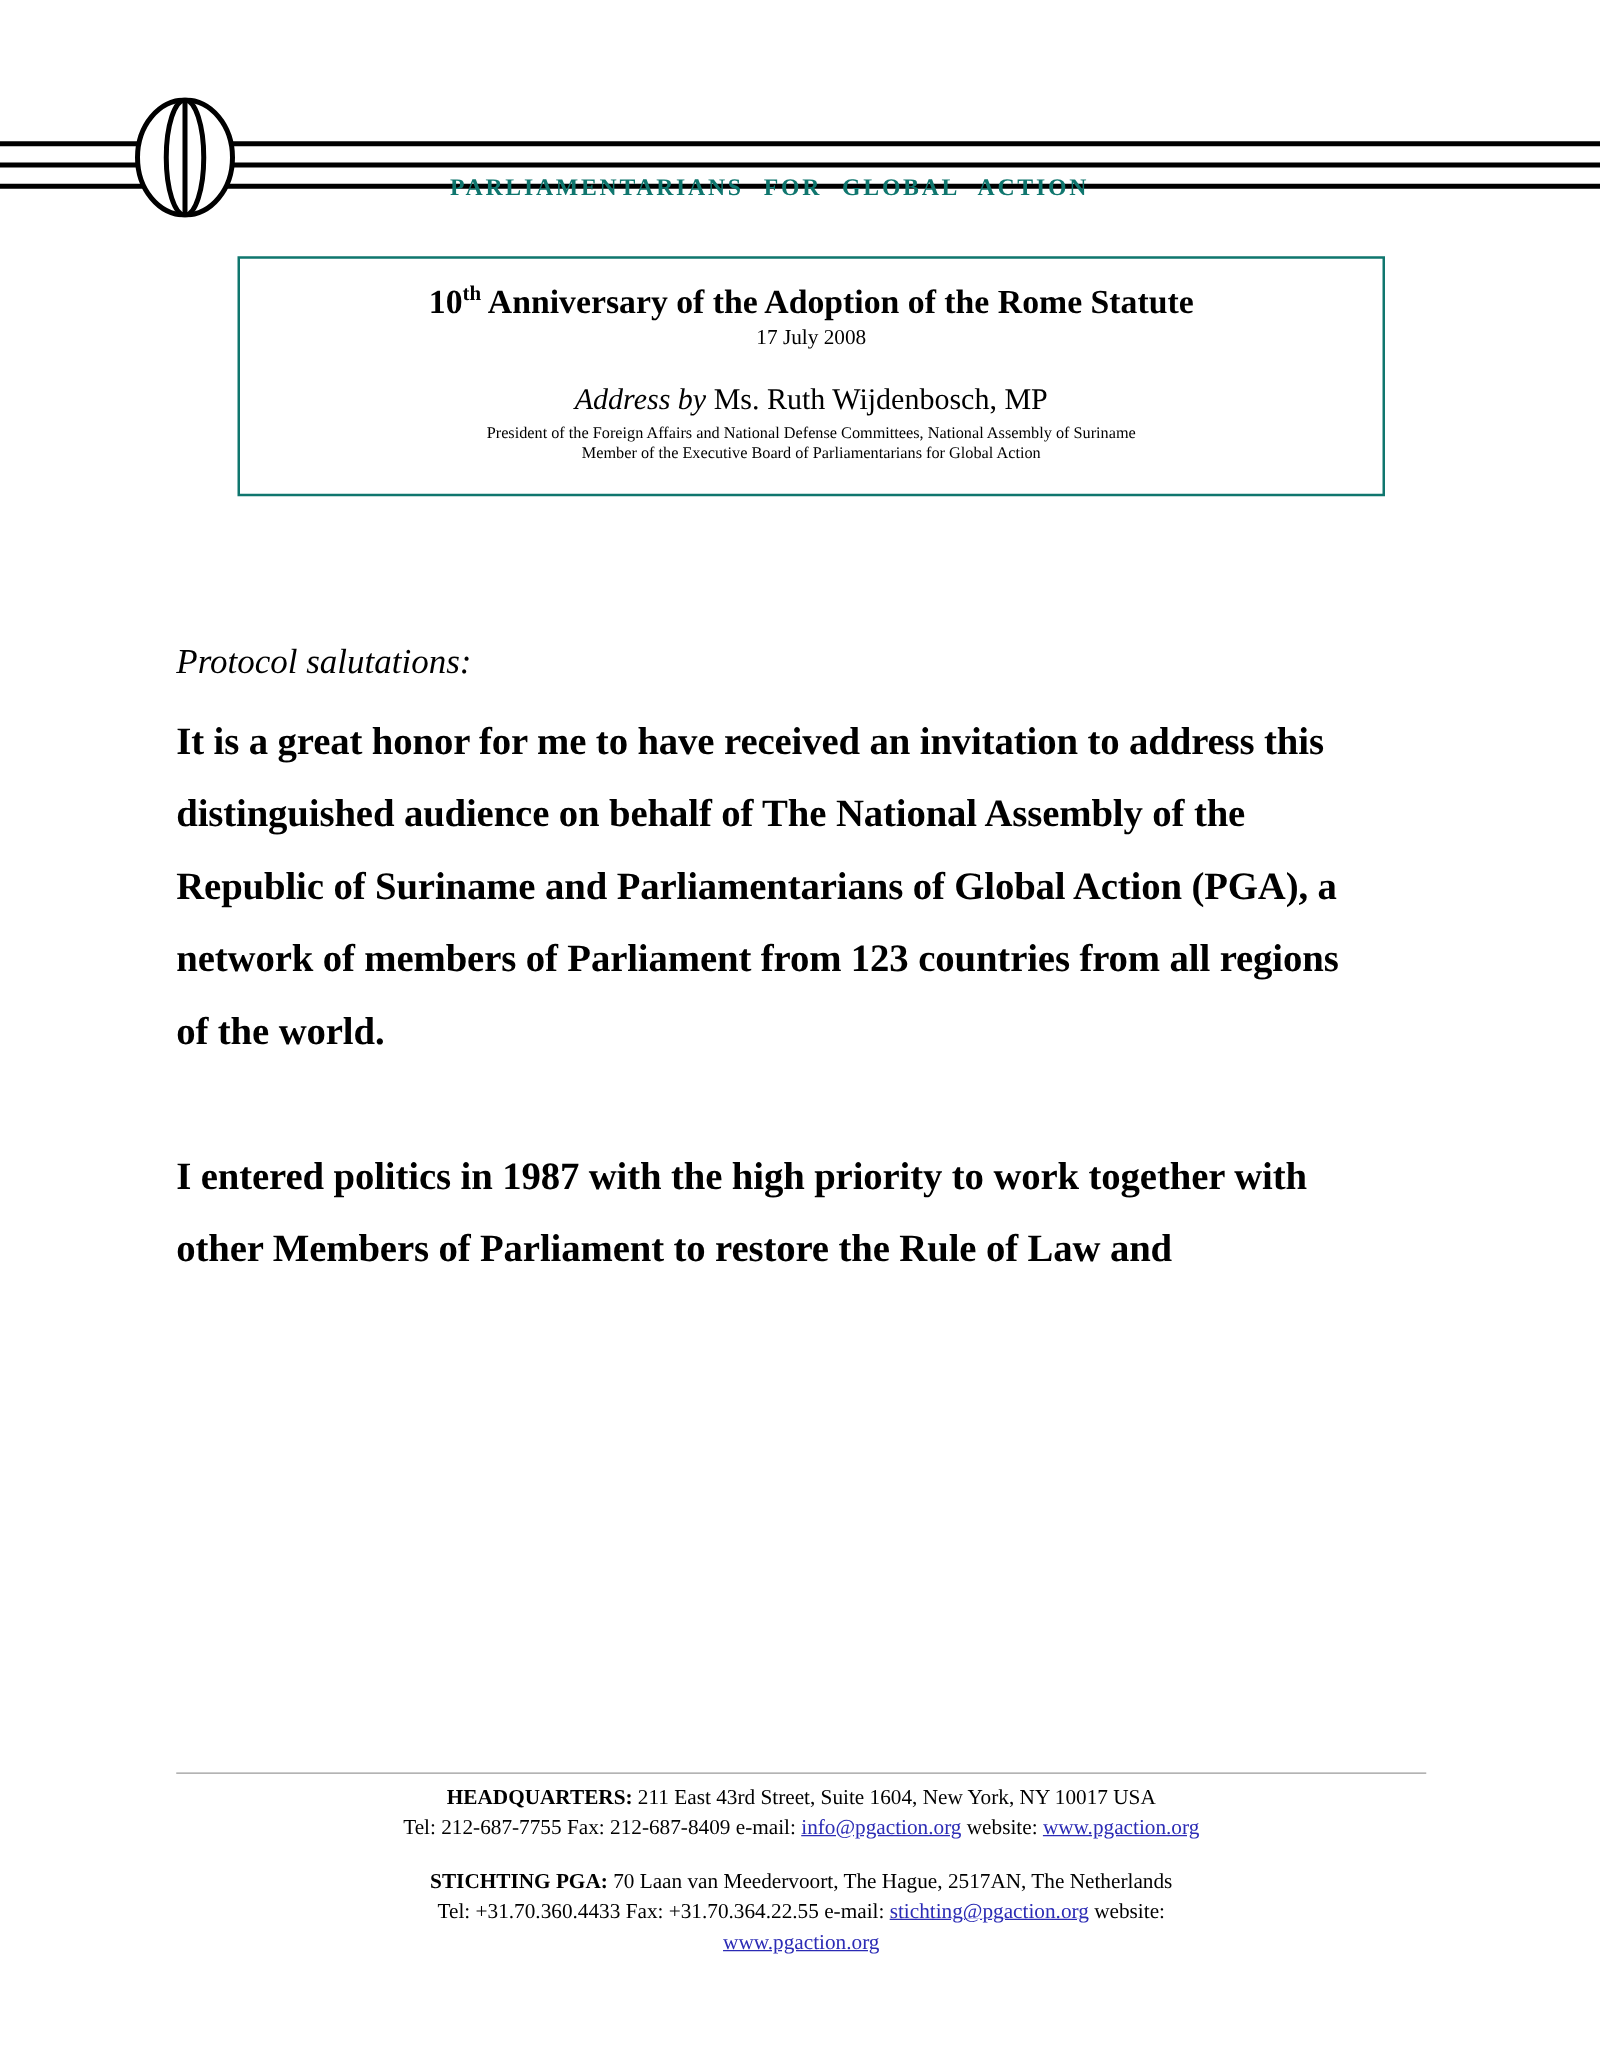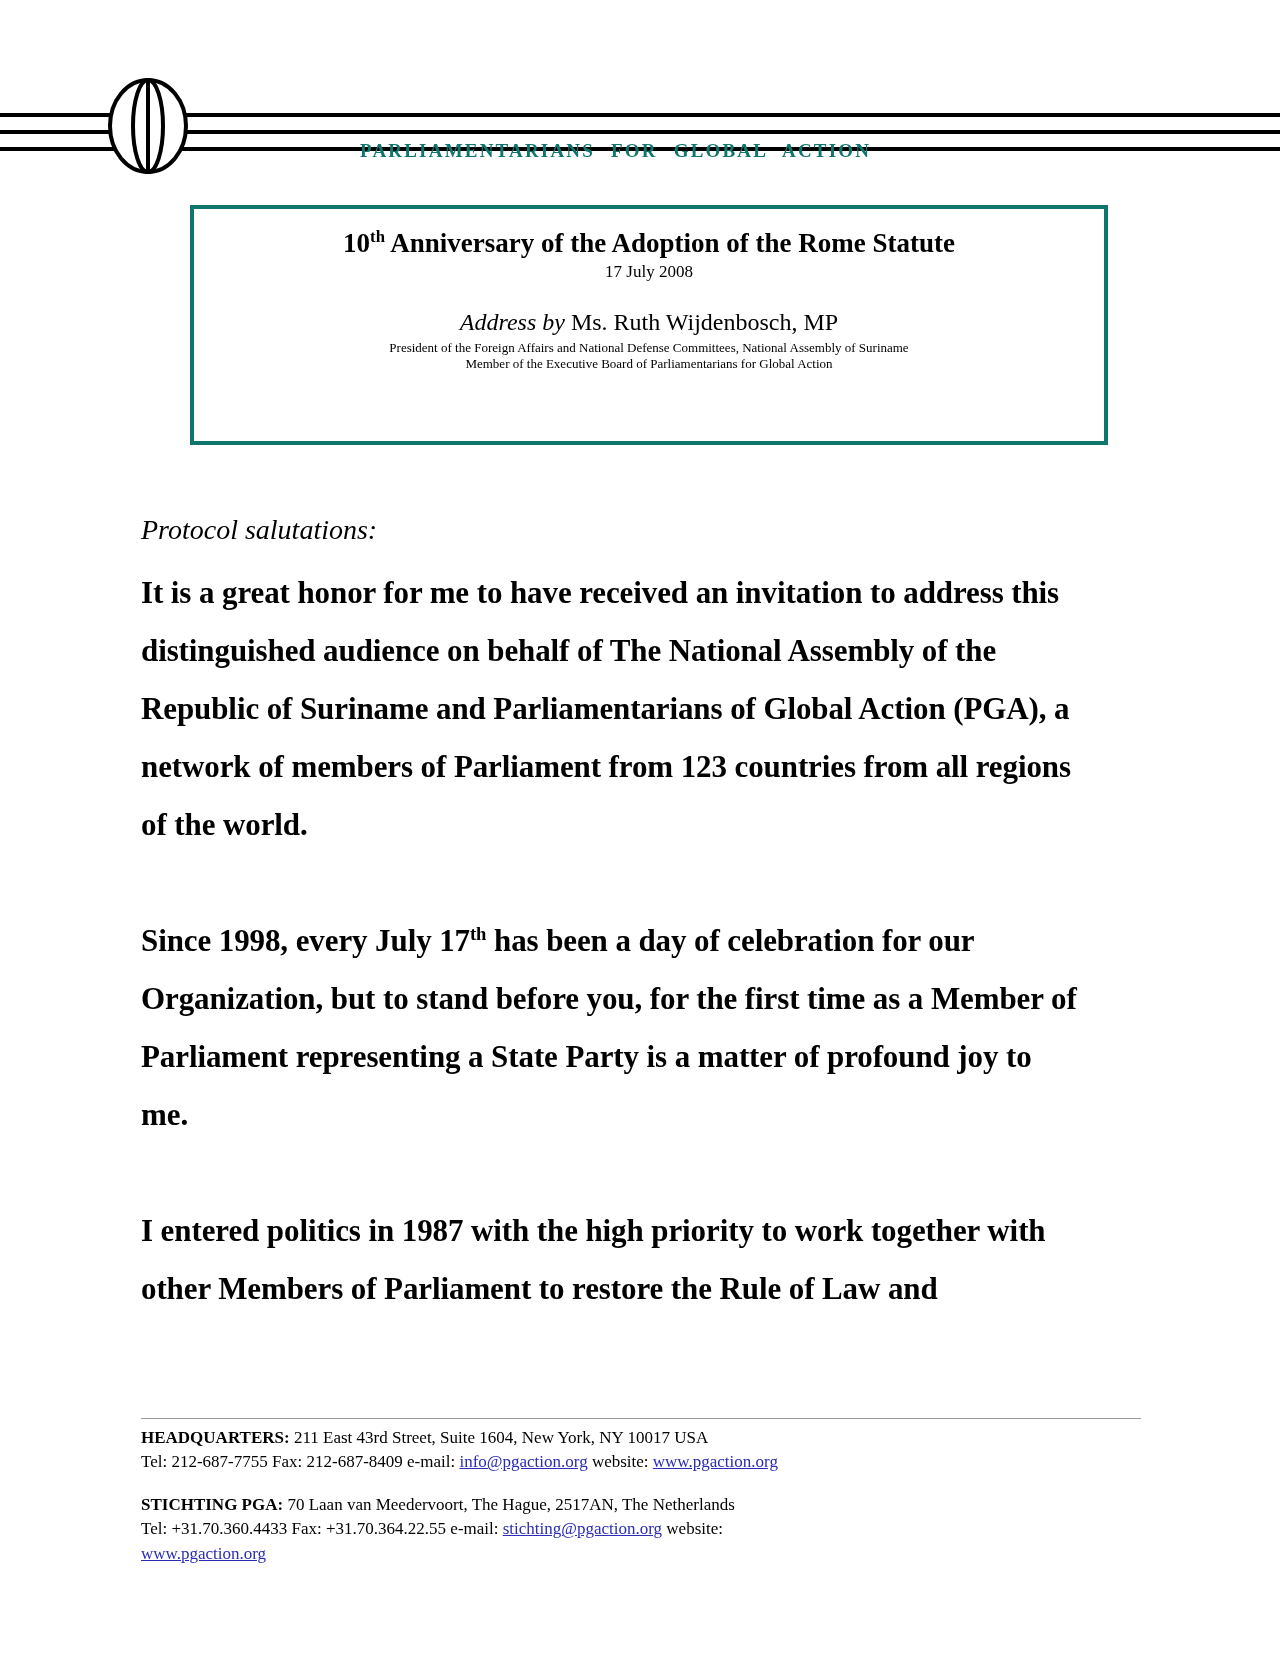--- a/index.html
+++ b/index.html
@@ -57,22 +57,22 @@
     font-variant: small-caps;
     text-transform: uppercase;
   }
 
   
   .title-box {
     position: absolute;
     left: 190px;
     top: 205px;
     width: 918px;
-    height: 240px;
-    border: 4px solid #0f766e;
+    height: 192px;
+    border: 2px solid #0f766e;
     box-sizing: border-box;
     background: #fff;
     text-align: center;
   }
   .title-line1 {
     margin-top: 19px;
     font-size: 27px;
     font-weight: bold;
     line-height: 1.18;
   }
@@ -127,20 +127,21 @@
     vertical-align: super;
     line-height: 0;
   }
 
   
   .footer {
     position: absolute;
     left: 141px;
     top: 1418px;
     width: 1000px;
+    text-align: center;
   }
   .footer-rule {
     width: 1000px;
     height: 1px;
     background: #9a9a9a;
     margin: 0 0 7px 0;
   }
   .footer-block {
     font-size: 17px;
     line-height: 1.42;
@@ -179,23 +180,20 @@
   </div>
   <div class="title-role1">President of the Foreign Affairs and National Defense Committees, National Assembly of Suriname</div>
   <div class="title-role2">Member of the Executive Board of Parliamentarians for Global Action</div>
 </div>
 
 <div class="body-text">
   <div class="salutation">Protocol salutations:</div>
 
   <p class="para">It is a great honor for me to have received an invitation to address this distinguished audience on behalf of The National Assembly of the Republic of Suriname and Parliamentarians of Global Action (PGA), a network of members of Parliament from 123 countries from all regions of the world.</p>
 
-  <p class="para">
-    <span>Since 1998, every July 17</span><sup>th</sup><span> has been a day of celebration for our Organization, but to stand before you, for the first time as a Member of Parliament representing a State Party is a matter of profound joy to me.</span>
-  </p>
 
   <p class="para">I entered politics in 1987 with the high priority to work together with other Members of Parliament to restore the Rule of Law and</p>
 </div>
 
 <div class="footer">
   <div class="footer-rule"></div>
 
   <div class="footer-block">
     <div>
       <b>HEADQUARTERS:</b><span> 211 East 43rd Street, Suite 1604, New York, NY  10017 USA</span>

